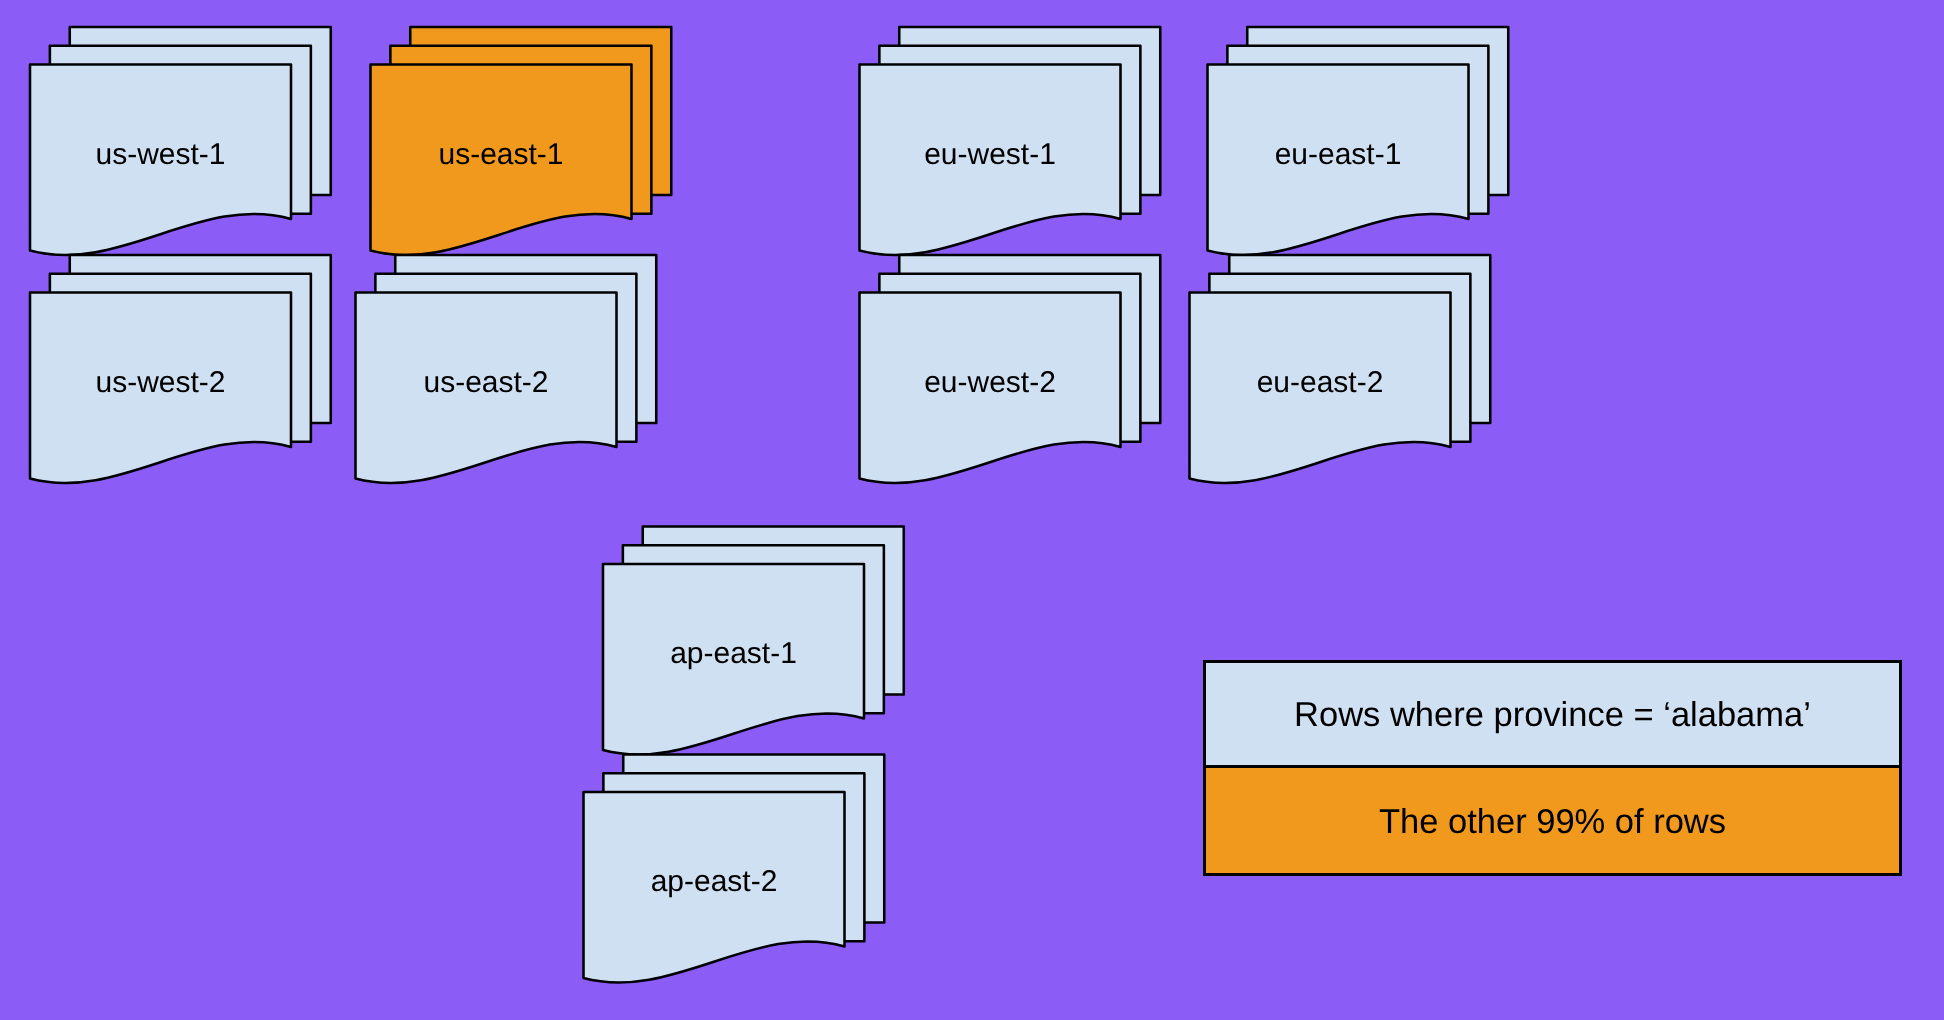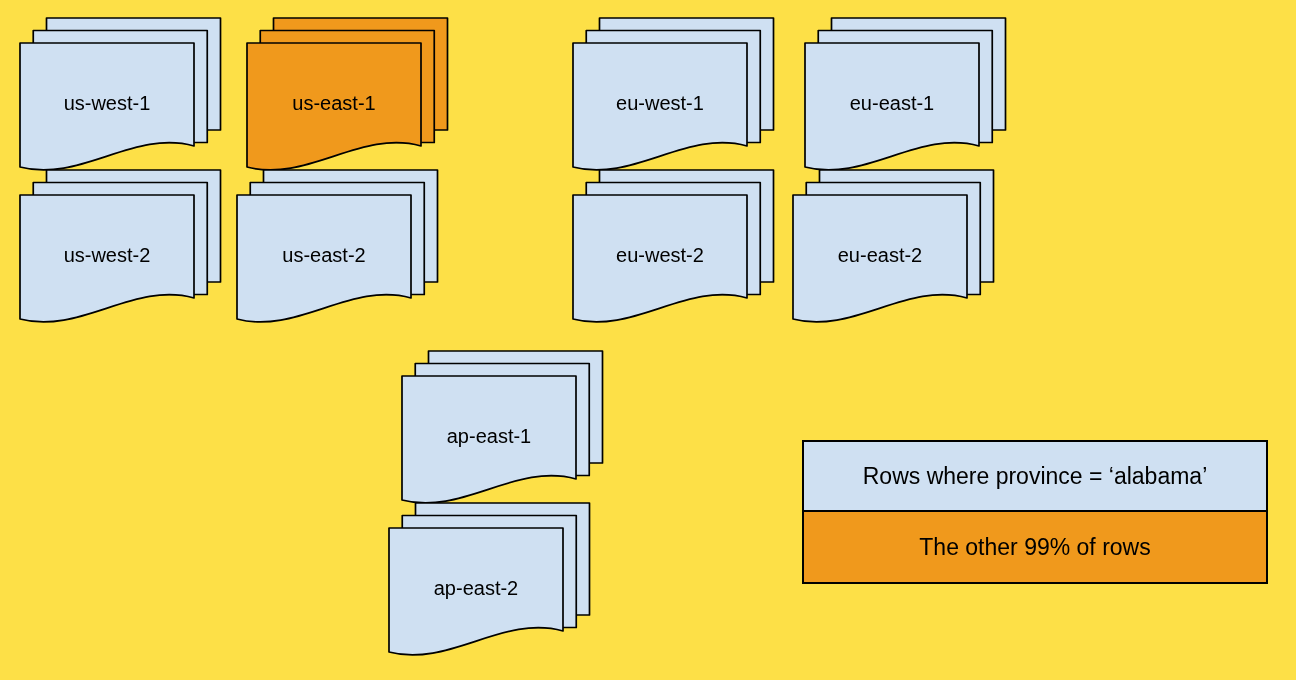--- a/index.html
+++ b/index.html
@@ -1,20 +1,20 @@
 <!DOCTYPE html>
 <html><head>
 <meta charset="utf-8">
 <style>
   html, body { margin: 0; padding: 0; background: #ffffff; }
   .canvas {
     position: relative;
     width: 1296px;
     height: 680px;
-    background: #fde047;
+    background: #8b5cf6;
     overflow: hidden;
     font-family: "Liberation Sans", sans-serif;
   }
   svg { display: block; }
   .card {
     stroke: #000000;
     stroke-width: 1.7;
     stroke-linejoin: round;
   }
   .region-label {

